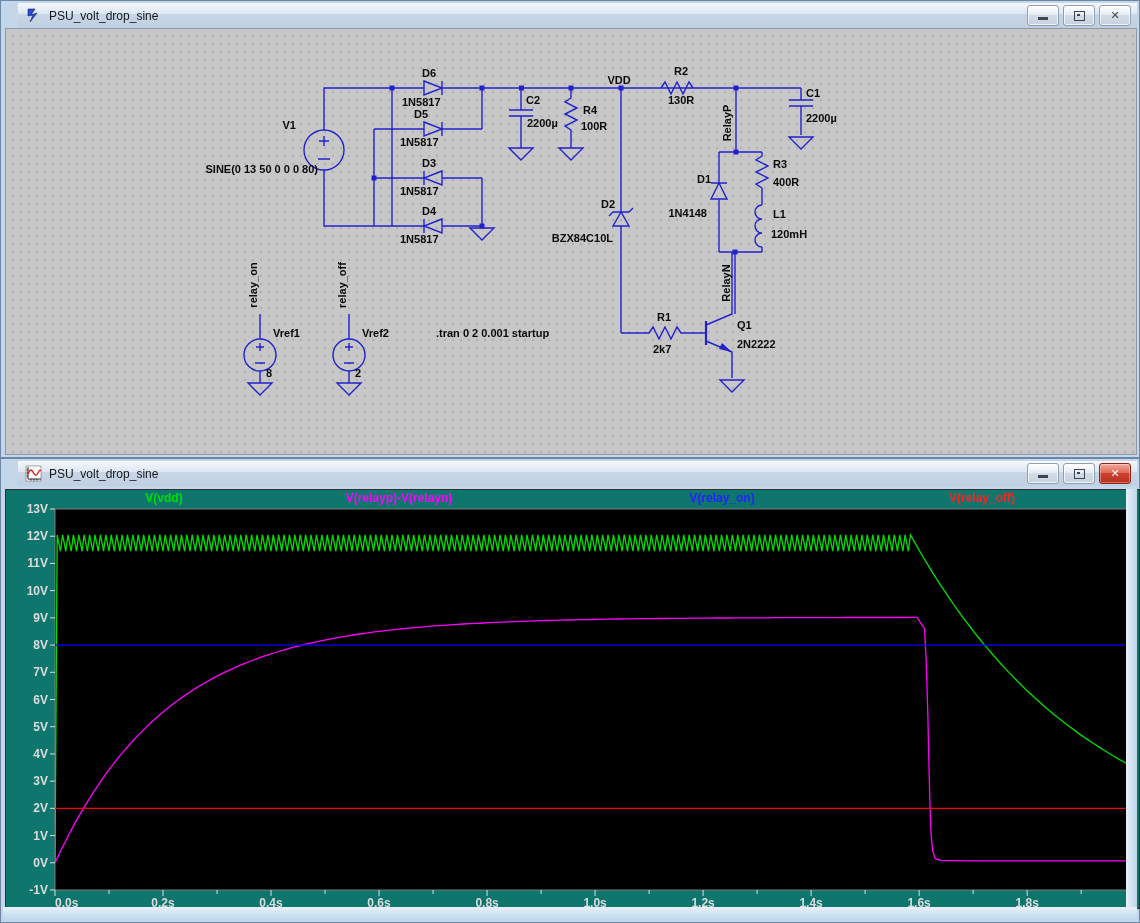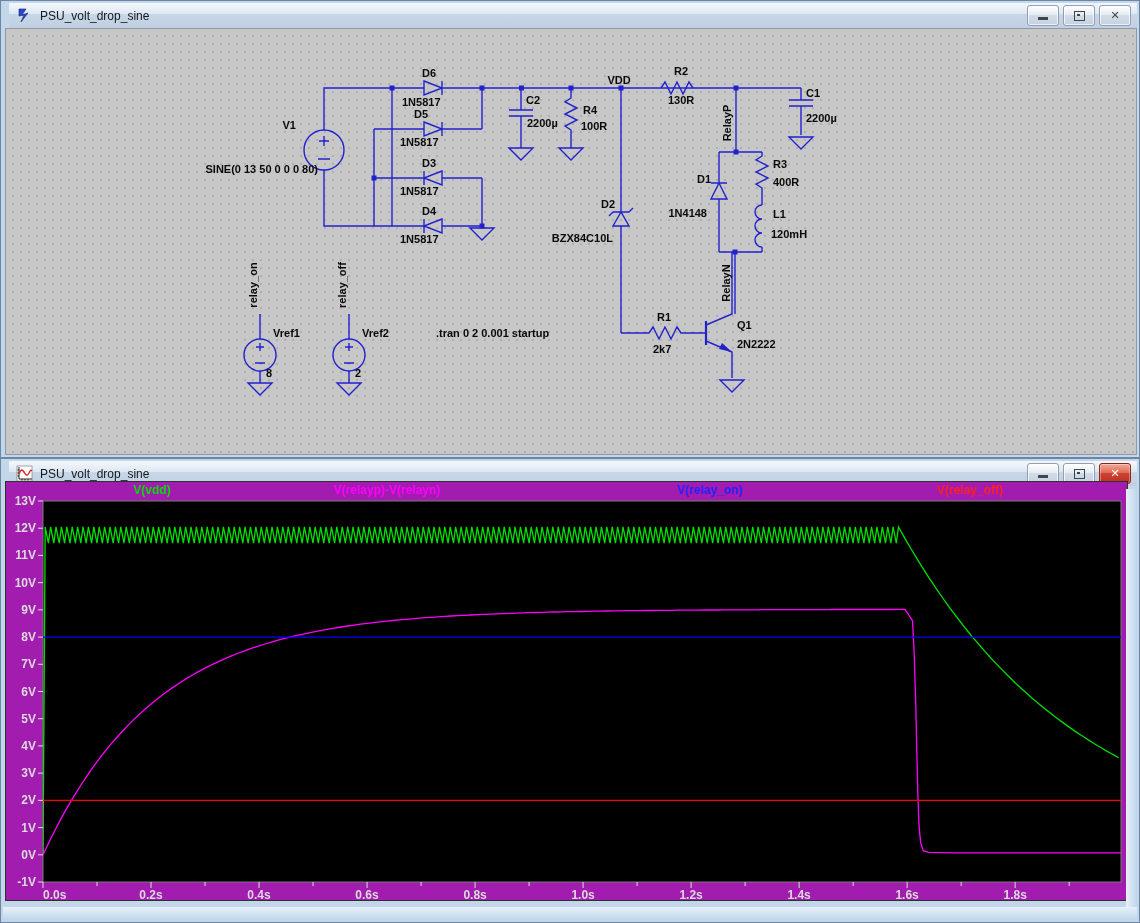--- a/index.html
+++ b/index.html
@@ -2,43 +2,43 @@
 <html><head>
 <meta charset="utf-8">
 <style>
   html,body{margin:0;padding:0;background:#9aa7b4;}
   #stage{position:relative;width:1140px;height:923px;overflow:hidden;
          font-family:"Liberation Sans","DejaVu Sans",sans-serif;}
   .window{position:absolute;left:0;width:1140px;background:#c3d6ea;
           border:1px solid #6c87a3;box-sizing:border-box;}
   #win-sch{top:0;height:458px;}
   #win-plot{top:458;height:465px;top:458px;}
-  .titlebar{position:absolute;left:8px;right:2px;top:2px;height:25px;
+  .titlebar{position:absolute;left:17px;right:2px;top:2px;height:25px;
             background:linear-gradient(#f4f8fc,#dce7f2 45%,#c8d7e7 46%,#bfd0e2);
             display:flex;align-items:center;}
   .titlebar .appicon{margin-left:7px;margin-right:7px;width:17px;height:17px;flex:0 0 auto;}
   .title-text{font-size:12px;color:#15181c;}
   .btns{margin-left:auto;margin-right:6px;display:flex;gap:4px;}
   .wbtn{width:30px;height:19px;border:1px solid #90a0b2;border-radius:3px;
         background:linear-gradient(#ffffff,#e6ecf3 45%,#d2dce8 50%,#c6d2e0);
         display:flex;align-items:center;justify-content:center;
         font-size:10px;color:#444;box-shadow:inset 0 0 0 1px rgba(255,255,255,.7);}
   .wbtn.red{background:linear-gradient(#f3a99b,#e06a55 45%,#cf4130 50%,#b8301f);
         border-color:#8c2418;color:#fff;box-shadow:inset 0 0 0 1px rgba(255,255,255,.35);}
   .glyph-min{width:10px;height:3px;background:#3c4550;margin-top:6px;}
   .glyph-restore{width:9px;height:8px;border:1px solid #3c4550;position:relative;}
   .glyph-restore::after{content:"";position:absolute;left:2px;top:2px;width:3px;height:2px;background:#3c4550;}
   .glyph-x{font-weight:bold;font-size:11px;line-height:1;}
   .client-sch{position:absolute;left:4px;top:27px;width:1132px;height:427px;
               background:#c7c7c7;
               background-image:radial-gradient(#aeaeae 0.7px, rgba(0,0,0,0) 0.9px);
               background-size:8px 8px;background-position:4px 4px;
               box-shadow:inset 0 0 0 1px #8f9aa6;}
-  .client-plot{position:absolute;left:4px;top:22px;width:1123px;height:420px;background:#a21caf;
-               box-shadow:inset 0 0 0 1px #303030;}
+  .client-plot{position:absolute;left:4px;top:30px;width:1123px;height:420px;background:#0f766e;
+               box-shadow:inset 0 0 0 1px #303030;padding-left:12px;}
   .frame-note{position:absolute;right:2px;top:30px;bottom:15px;width:11px;
               background:linear-gradient(90deg,#e8f1f9,#bdd6ec);}
   .btm-frame{position:absolute;left:2px;right:2px;bottom:2px;height:13px;
              background:linear-gradient(#e8f1f9,#bdd6ec);}
   svg text{font-family:"Liberation Sans","DejaVu Sans",sans-serif;}
   .sch-label{font-size:11px;font-weight:bold;fill:#0a0a0a;}
   .tick-label{font-size:12px;font-weight:bold;fill:#dcdcdc;}
   .legend-label{font-size:12px;font-weight:bold;}
 </style>
 </head>

